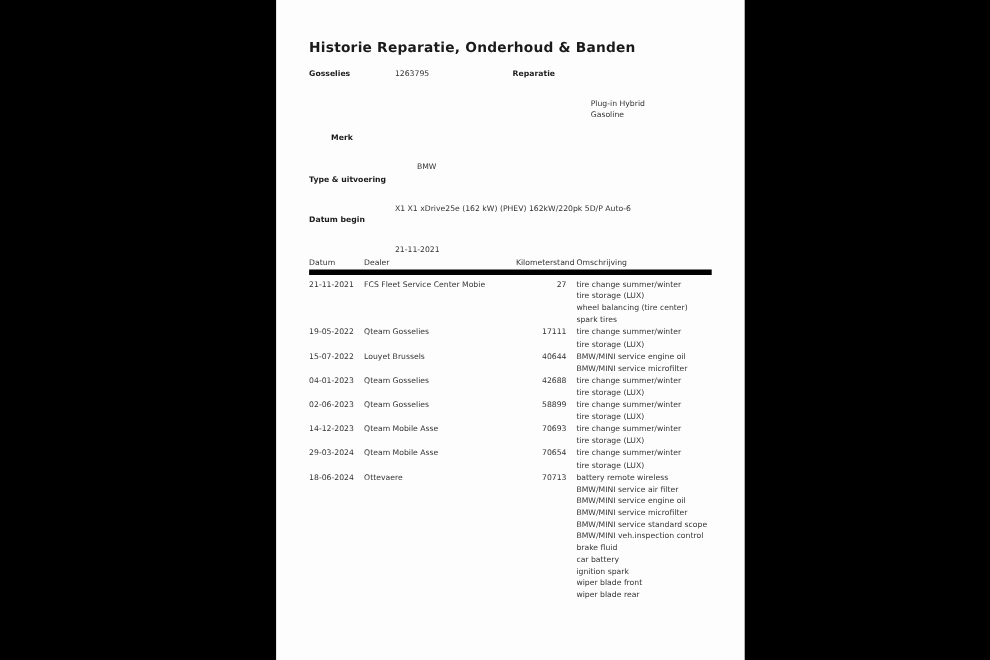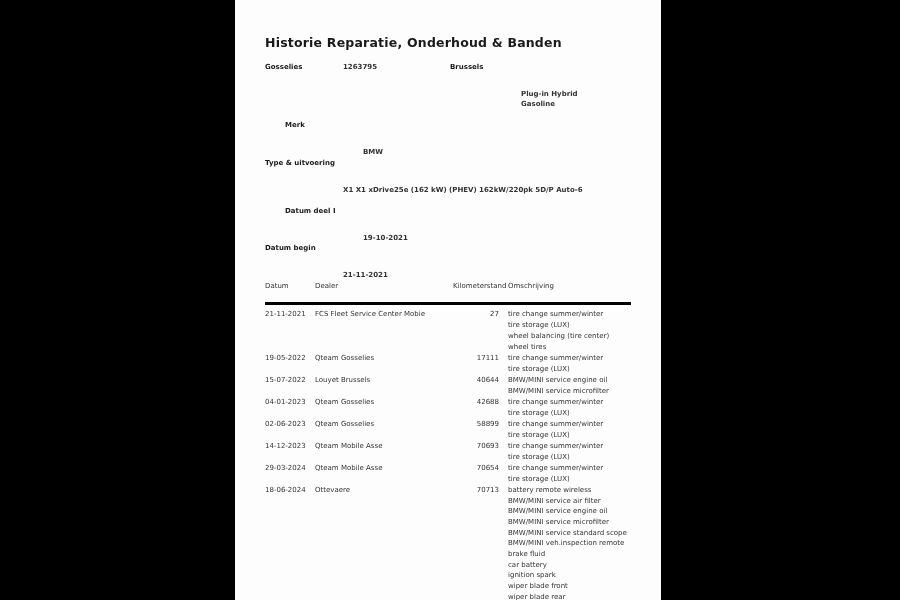--- a/index.html
+++ b/index.html
@@ -9,21 +9,21 @@
     background: #000000;
     font-family: "DejaVu Sans", "Liberation Sans", sans-serif;
     overflow: hidden;
   }
   .letterbox { position: absolute; top: 0; height: 600px; background: #000; }
   .letterbox.left  { left: 0; width: 237px; }
   .letterbox.right { left: 663px; width: 237px; }
 
   .page {
     position: absolute;
-    left: 235px; top: 0;
+    left: 251px; top: 0;
     width: 426px; height: 600px;
     background: #fdfdfd;
     color: #333;
   }
   .content { padding: 36px 18px 0 30px; }
 
   .doc-title {
     font-size: 12.5px;
     font-weight: bold;
     color: #1a1a1a;
@@ -34,37 +34,37 @@
 
   
   .info { margin-top: 13px; font-size: 7px; }
   .info-row { display: flex; line-height: 10.4px; }
   .info-row.gap { margin-top: 10.5px; padding-left: 20px; }
   .lbl { font-weight: bold; color: #1a1a1a; }
   .c1 { width: 78px;  flex: none; }
   .c2 { width: 107px; flex: none; }
   .c3 { width: 71px;  flex: none; }
   .c4 { flex: 1; margin-top: 27px; }
-  .val { color: #333; font-weight: bold; }
+  .val { color: #333; }
   .nowrap { white-space: nowrap; }
 
   
   .section-title {
     margin-top: 9px;
     font-size: 7px;
     font-weight: bold;
     color: #1a1a1a;
   }
   .table { margin-top: 2px; font-size: 7px; color: #333; }
   .thead {
     display: flex;
     width: 366px;
     line-height: 8px;
-    padding-bottom: 12px;
-    border-bottom: 3px solid #000000;
+    padding-bottom: 2px;
+    border-bottom: 5px solid #000000;
   }
   .tbody { margin-top: 4px; }
   .trow { display: flex; line-height: 10.7px; margin-bottom: 0.6px; }
   .t-datum  { width: 50px;  flex: none; white-space: nowrap; }
   .t-dealer { width: 138px; flex: none; white-space: nowrap; }
   .t-km     { width: 46px;  flex: none; text-align: right; white-space: nowrap; }
   .t-oms    { padding-left: 9px; flex: 1; }
   .oms-line { white-space: nowrap; }
 </style>
 </head>
@@ -75,37 +75,33 @@
 
 <div class="page">
   <div class="content">
 
     <div class="doc-title">Historie Reparatie, Onderhoud &amp; Banden</div>
 
     <div class="info">
       <div class="info-row">
         <div class="c1 lbl">Gosselies</div>
         <div class="c2 val">1263795</div>
-        <div class="c3 lbl">Brussels</div>
+        <div class="c3 lbl">Reparatie</div>
         <div class="c4 val">
           <div>Plug-in Hybrid</div>
           <div>Gasoline</div>
         </div>
       </div>
       <div class="info-row gap">
         <div class="c1 lbl">Merk</div>
         <div class="c4 val">BMW</div>
       </div>
       <div class="info-row">
         <div class="c1 lbl">Type &amp; uitvoering</div>
         <div class="c4 val nowrap">X1 X1 xDrive25e (162 kW) (PHEV) 162kW/220pk  5D/P Auto-6</div>
-      </div>
-      <div class="info-row gap">
-        <div class="c1 lbl">Datum deel I</div>
-        <div class="c4 val">19-10-2021</div>
       </div>
       <div class="info-row">
         <div class="c1 lbl">Datum begin</div>
         <div class="c4 val">21-11-2021</div>
       </div>
     </div>
 
 
     <div class="table">
       <div class="thead">
@@ -116,21 +112,21 @@
       </div>
       <div class="tbody">
   <div class="trow">
     <div class="t-datum">21-11-2021</div>
     <div class="t-dealer">FCS Fleet Service Center Mobie</div>
     <div class="t-km">27</div>
     <div class="t-oms">
               <div class="oms-line">tire change summer/winter</div>
               <div class="oms-line">tire storage (LUX)</div>
               <div class="oms-line">wheel balancing (tire center)</div>
-              <div class="oms-line">wheel tires</div>
+              <div class="oms-line">spark tires</div>
             </div>
   </div>
 
   <div class="trow">
     <div class="t-datum">19-05-2022</div>
     <div class="t-dealer">Qteam Gosselies</div>
     <div class="t-km">17111</div>
     <div class="t-oms">
               <div class="oms-line">tire change summer/winter</div>
               <div class="oms-line">tire storage (LUX)</div>
@@ -190,21 +186,21 @@
   <div class="trow">
     <div class="t-datum">18-06-2024</div>
     <div class="t-dealer">Ottevaere</div>
     <div class="t-km">70713</div>
     <div class="t-oms">
               <div class="oms-line">battery remote wireless</div>
               <div class="oms-line">BMW/MINI service air filter</div>
               <div class="oms-line">BMW/MINI service engine oil</div>
               <div class="oms-line">BMW/MINI service microfilter</div>
               <div class="oms-line">BMW/MINI service standard scope</div>
-              <div class="oms-line">BMW/MINI veh.inspection remote</div>
+              <div class="oms-line">BMW/MINI veh.inspection control</div>
               <div class="oms-line">brake fluid</div>
               <div class="oms-line">car battery</div>
               <div class="oms-line">ignition spark</div>
               <div class="oms-line">wiper blade front</div>
               <div class="oms-line">wiper blade rear</div>
             </div>
   </div>
 
 </div>
     </div>

